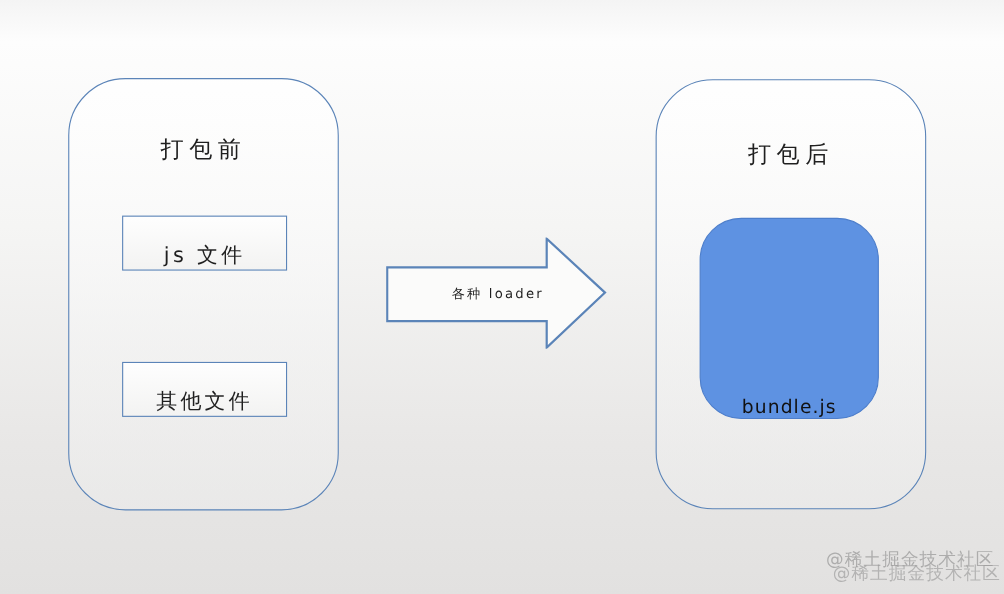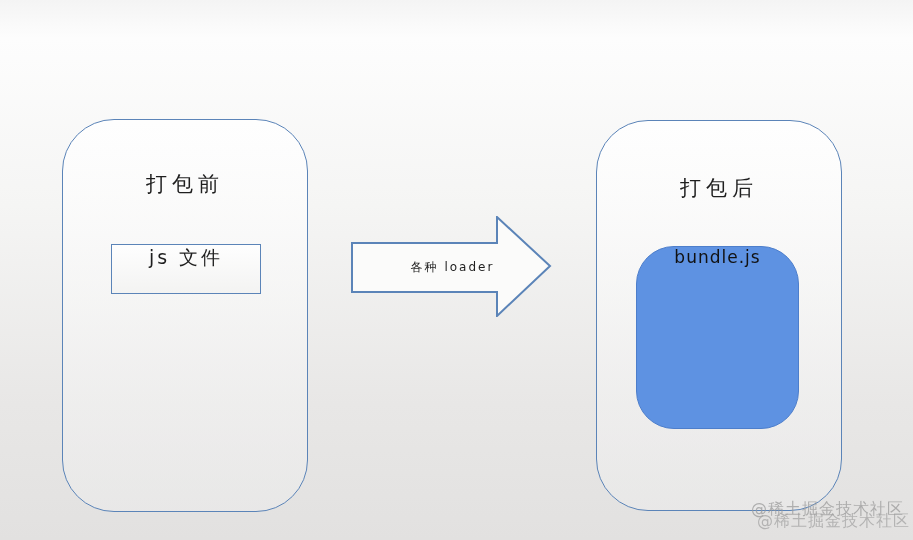--- a/index.html
+++ b/index.html
@@ -12,42 +12,41 @@
   }
   .stage { position: absolute; inset: 0; }
 
   
   .container-shape {
     position: absolute;
     border: 1.6px solid #5b84b8;
     border-radius: 52px;
     background: linear-gradient(180deg, rgba(255,255,255,0.85) 0%, rgba(246,246,246,0.55) 60%, rgba(238,238,238,0.45) 100%);
     box-sizing: border-box;
-    margin-top: 48px;
   }
   .before-container { left: 62px;  top: 71px; width: 246px; height: 393px; }
   .after-container  { left: 596px; top: 72px; width: 246px; height: 391px; padding-left: 33px; }
 
   .shape-title {
     position: absolute; left: 0; width: 100%;
     text-align: center;
     font-size: 21px; letter-spacing: 5px;
     font-weight: 500;
   }
   .before-container .shape-title { top: 50px; }
   .after-container  .shape-title { top: 53px; }
 
   
   .file-box {
     position: absolute; left: 48px;
     width: 150px; height: 50px;
     border: 1.6px solid #5b84b8;
     background: linear-gradient(180deg, #fefefe, #f3f3f2);
     box-sizing: border-box;
-    display: flex; align-items: flex-start; justify-content: center;
+    display: flex; align-items: flex-end; justify-content: center;
     font-size: 19px; letter-spacing: 3px;
   }
   .file-box-0 { top: 124px; }
   .file-box-1 { top: 191px; }
   .file-box-2 { top: 257px; }
 
   
   .arrow-wrap { position: absolute; left: 351px; top: 216px; width: 201px; height: 101px; }
   .arrow-wrap svg { display: block; }
   .arrow-label {
@@ -58,21 +57,21 @@
   }
 
   
   .bundle-box {
     position: absolute; left: 39px; top: 125px;
     width: 163px; height: 183px;
     background: #5e92e2;
     border: 1.5px solid #4d7ecb;
     border-radius: 38px;
     box-sizing: border-box;
-    display: flex; align-items: flex-start; justify-content: center;
+    display: flex; align-items: flex-end; justify-content: center;
     font-size: 17px; letter-spacing: 1px;
     color: #111;
   }
 
   
   .watermark {
     position: absolute;
     font-size: 16px; letter-spacing: 1px;
     color: #9b9b9b;
     white-space: nowrap;
@@ -83,20 +82,23 @@
 </head>
 <body>
 
 <div class="stage">
 
   <div class="container-shape before-container">
     <div class="shape-title">打包前</div>
     <div class="file-box file-box-0">
       <span>js 文件</span>
     </div>
+    <div class="file-box file-box-2">
+      <span>其他文件</span>
+    </div>
   </div>
 
   <div class="arrow-wrap">
     <svg width="201" height="101" viewBox="0 0 201 101">
       <polygon points="1,27 146,27 146,1 199,50 146,100 146,76 1,76" fill="#fbfbfa" stroke="#5b84b8" stroke-width="2" stroke-linejoin="miter"></polygon>
     </svg>
     <div class="arrow-label">各种 loader</div>
   </div>
 
   <div class="container-shape after-container">

